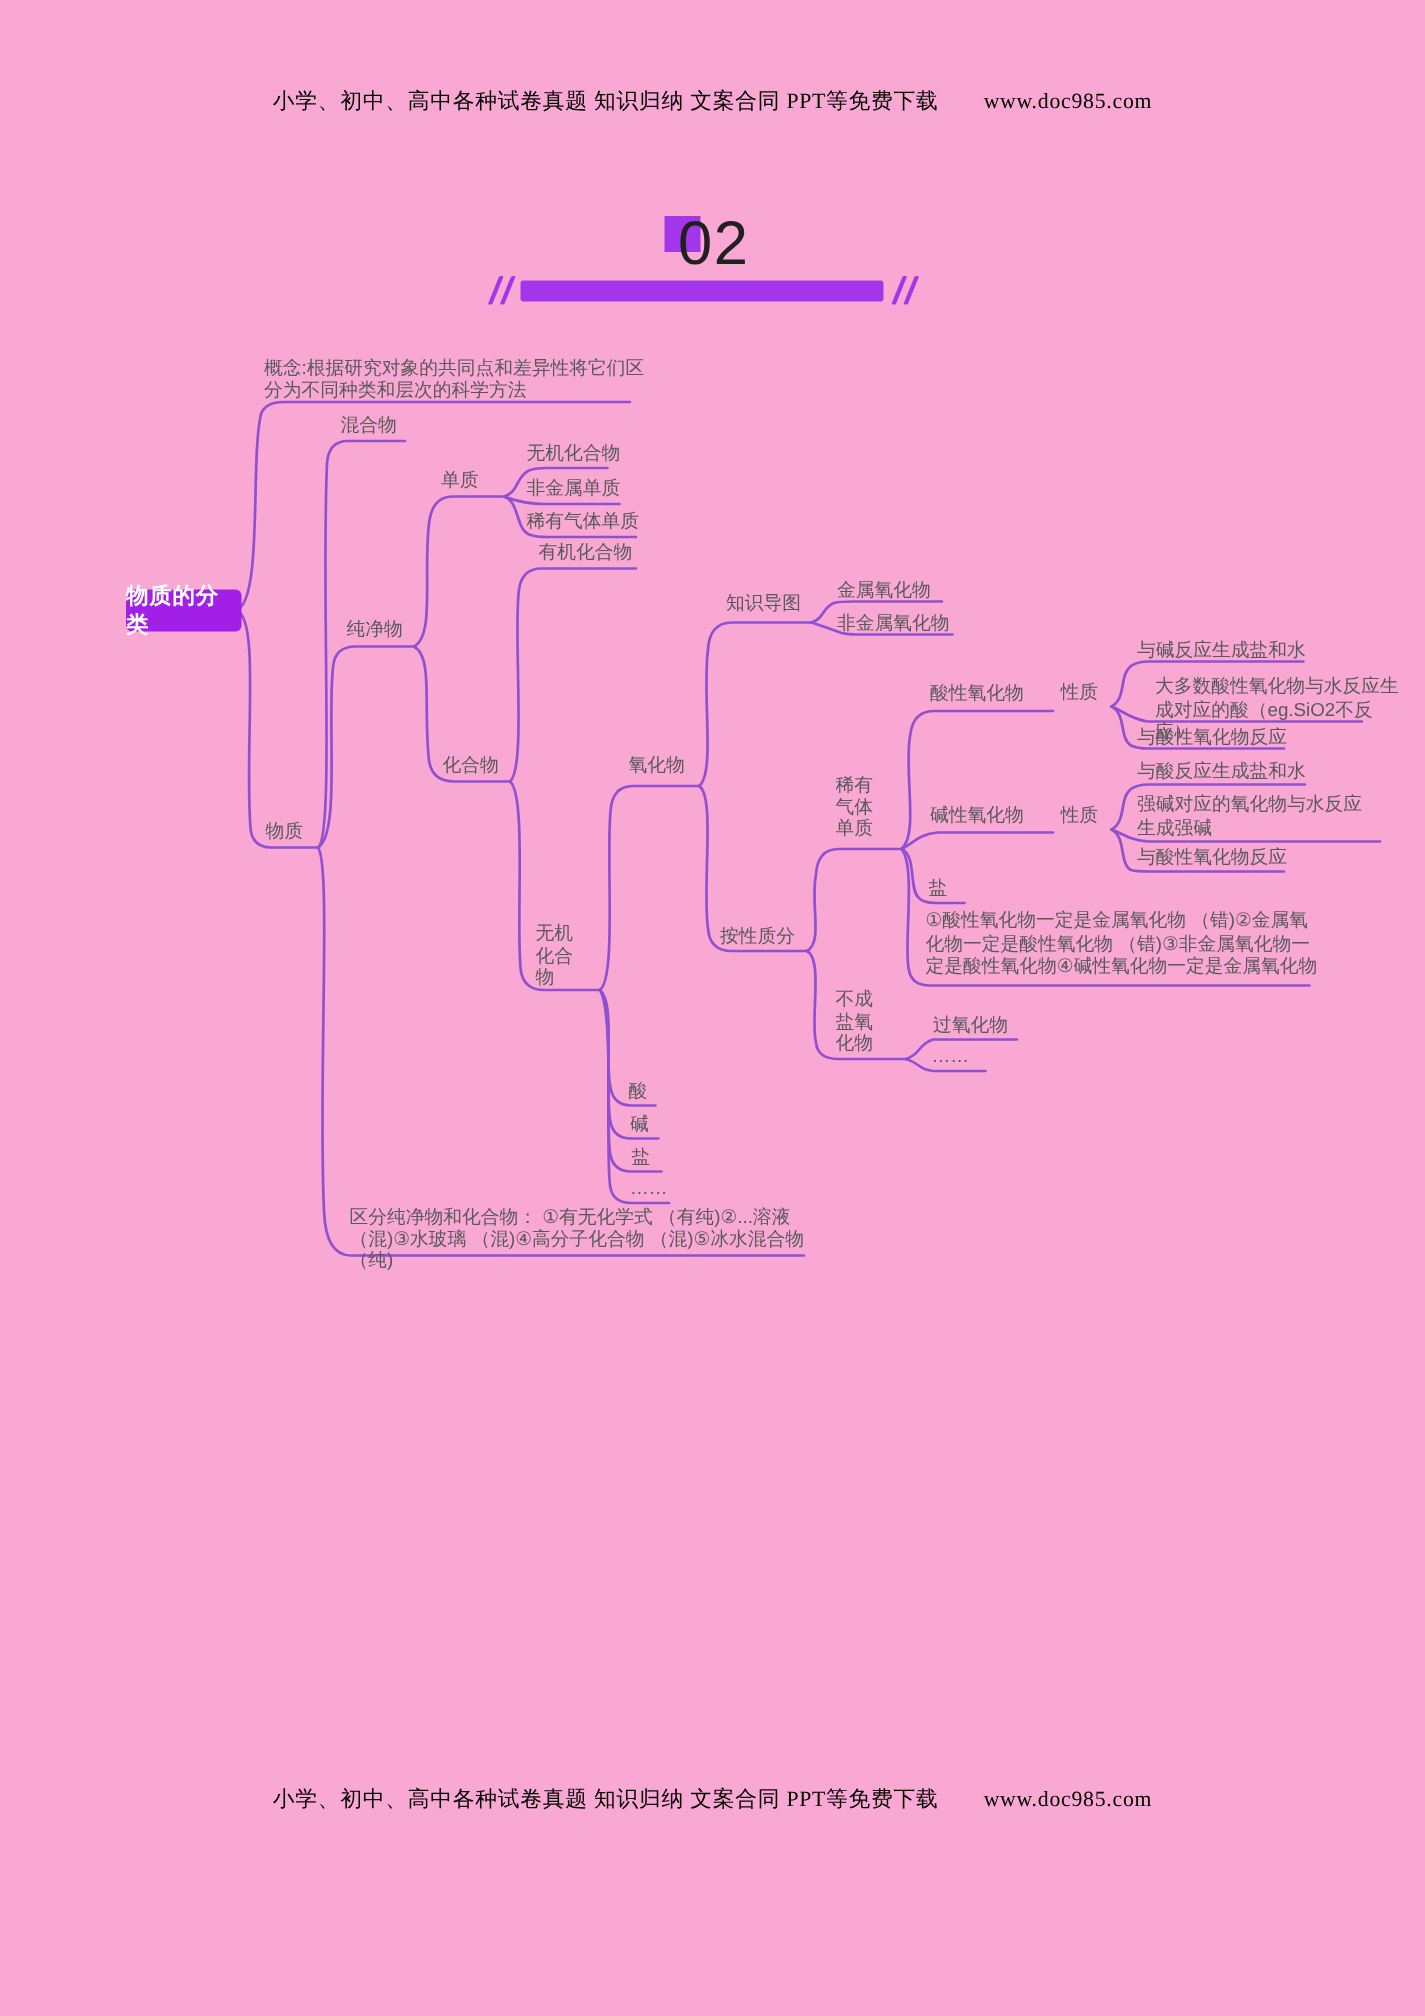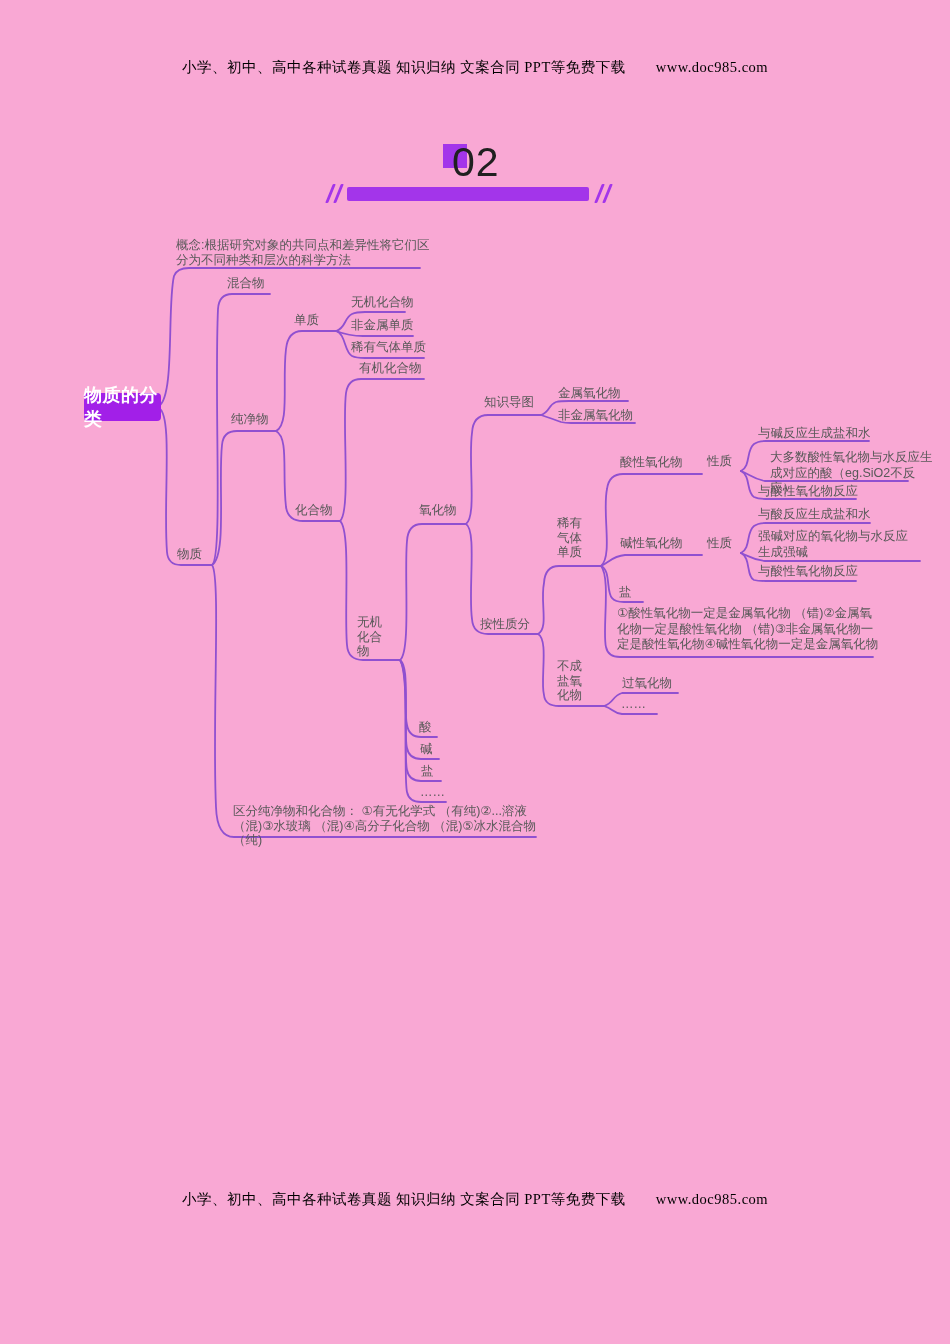--- a/index.html
+++ b/index.html
@@ -17,21 +17,21 @@
   
   .sub-bar{position:absolute;left:347px;top:187px;width:242px;height:14px;background:#a335ea;border-radius:2px;}
   .sub-text{position:absolute;left:351px;top:168px;width:240px;text-align:center;font-size:27px;
             font-weight:bold;color:#111;letter-spacing:1px;white-space:nowrap;}
   .slashes{position:absolute;display:flex;gap:5px;}
   .slash{width:3px;height:19px;background:#a335ea;transform:skewX(-22deg);border-radius:1px;}
   
   .lbl{position:absolute;font-size:12.5px;color:#595959;white-space:nowrap;line-height:15px;}
   .wrap{white-space:normal;line-height:14.6px;}
   .root{position:absolute;left:84px;top:393px;width:77px;height:28px;background:#a21fe8;
-        border-radius:4px;color:#fff;font-size:18px;font-weight:bold;display:flex;
+        border-radius:4px;color:#fff;font-size:15px;font-weight:bold;display:flex;
         align-items:center;justify-content:center;letter-spacing:0.5px;}
   svg.connectors{position:absolute;left:0;top:0;}
 </style>
 </head>
 <body>
 
 <div class="page">
 
   <div class="pageline" style="top:58px">
     <span>小学、初中、高中各种试卷真题  知识归纳  文案合同  PPT等免费下载</span>

